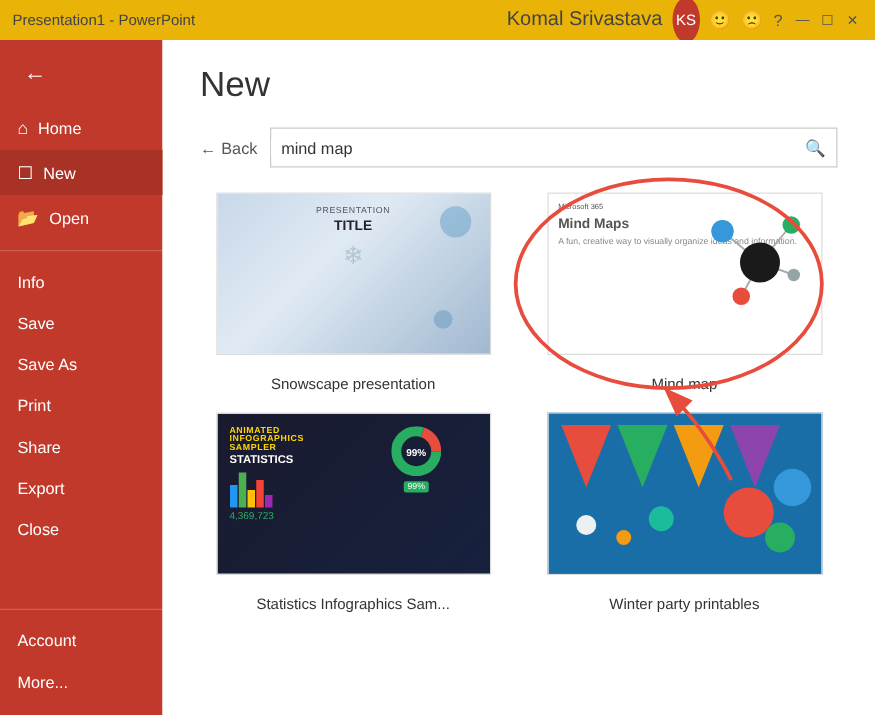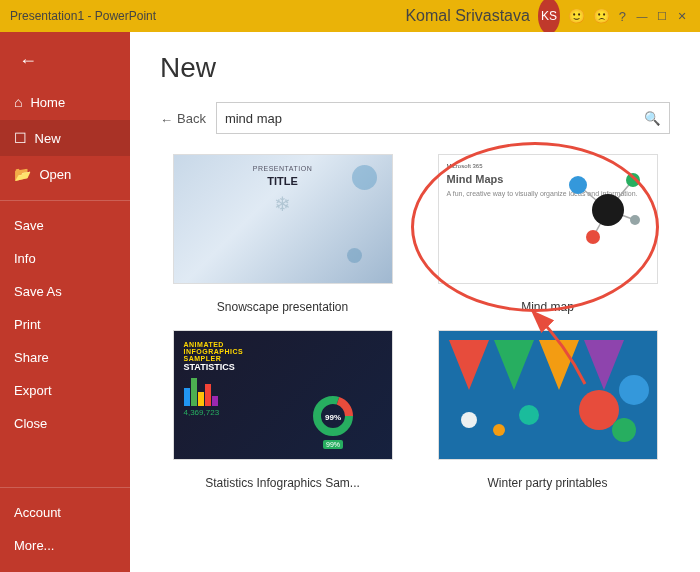--- a/index.html
+++ b/index.html
@@ -240,22 +240,22 @@
       <span>New</span>
     </div>
 
     <div class="sidebar-item">
       <span class="icon">📂</span>
       <span>Open</span>
     </div>
 
     <div class="sidebar-divider"></div>
 
+    <div class="sidebar-item-plain">Info</div>
     <div class="sidebar-item-plain">Save</div>
-    <div class="sidebar-item-plain">Info</div>
     <div class="sidebar-item-plain">Save As</div>
     <div class="sidebar-item-plain">Print</div>
     <div class="sidebar-item-plain">Share</div>
     <div class="sidebar-item-plain">Export</div>
     <div class="sidebar-item-plain">Close</div>
 
     <div class="sidebar-spacer"></div>
     <div class="sidebar-divider"></div>
     <div class="sidebar-bottom">
       <div class="sidebar-item-plain">Account</div>
@@ -346,21 +346,21 @@
                 <div class="stats-subtitle">STATISTICS</div>
                 <div style="display:flex;align-items:flex-end;gap:1px;margin-top:6px;height:28px;">
                   <div style="width:6px;height:18px;background:#2196F3;"></div>
                   <div style="width:6px;height:28px;background:#4CAF50;"></div>
                   <div style="width:6px;height:14px;background:#FFC107;"></div>
                   <div style="width:6px;height:22px;background:#f44336;"></div>
                   <div style="width:6px;height:10px;background:#9C27B0;"></div>
                 </div>
                 <div style="font-size:8px;color:#27ae60;margin-top:2px;">4,369,723</div>
               </div>
-              <div style="flex:1;display:flex;flex-direction:column;align-items:center;justify-content:flex-end;gap:4px;">
+              <div style="flex:1;display:flex;flex-direction:column;align-items:center;justify-content:flex-start;gap:4px;">
 
                 <svg width="40" height="40">
                   <circle cx="20" cy="20" r="16" fill="none" stroke="#27ae60" stroke-width="8" stroke-dasharray="80 20"></circle>
                   <circle cx="20" cy="20" r="16" fill="none" stroke="#e74c3c" stroke-width="8" stroke-dasharray="20 80" stroke-dashoffset="-80"></circle>
                   <text x="20" y="24" text-anchor="middle" font-size="8" font-weight="bold" fill="white">99%</text>
                 </svg>
                 <div style="background:#27ae60;color:white;font-size:7px;padding:1px 3px;border-radius:2px;">99%</div>
               </div>
             </div>
           </div>

